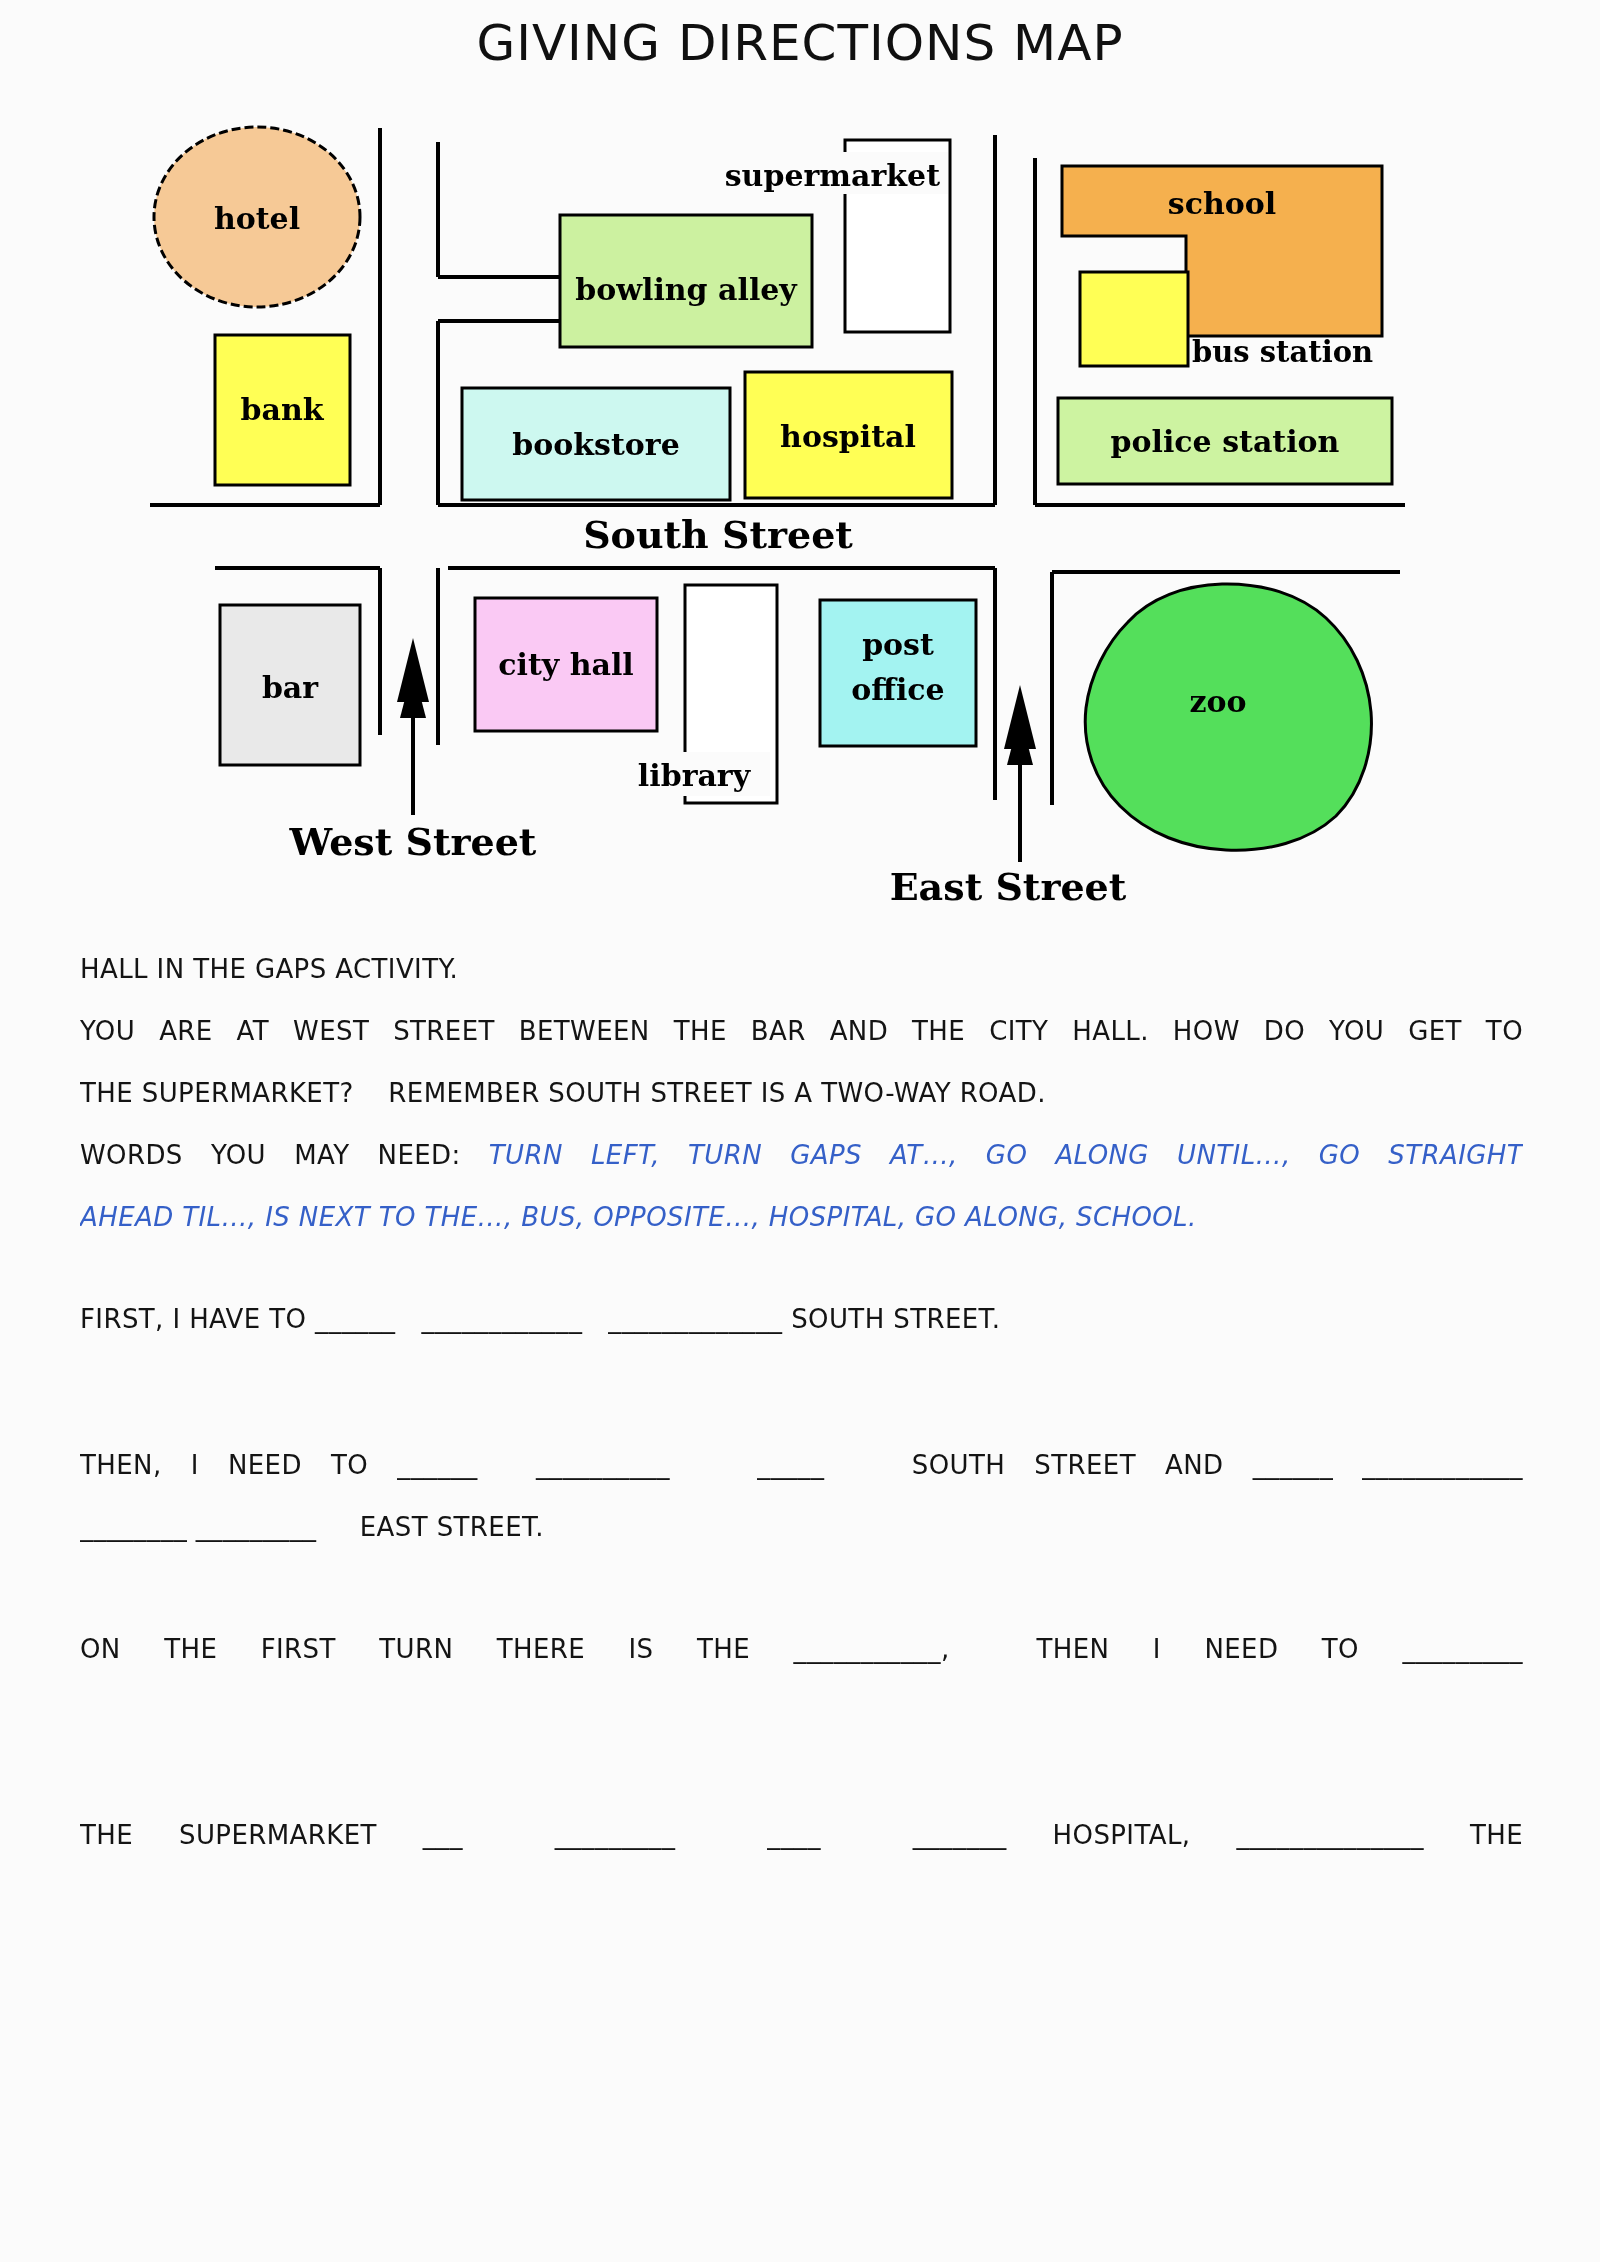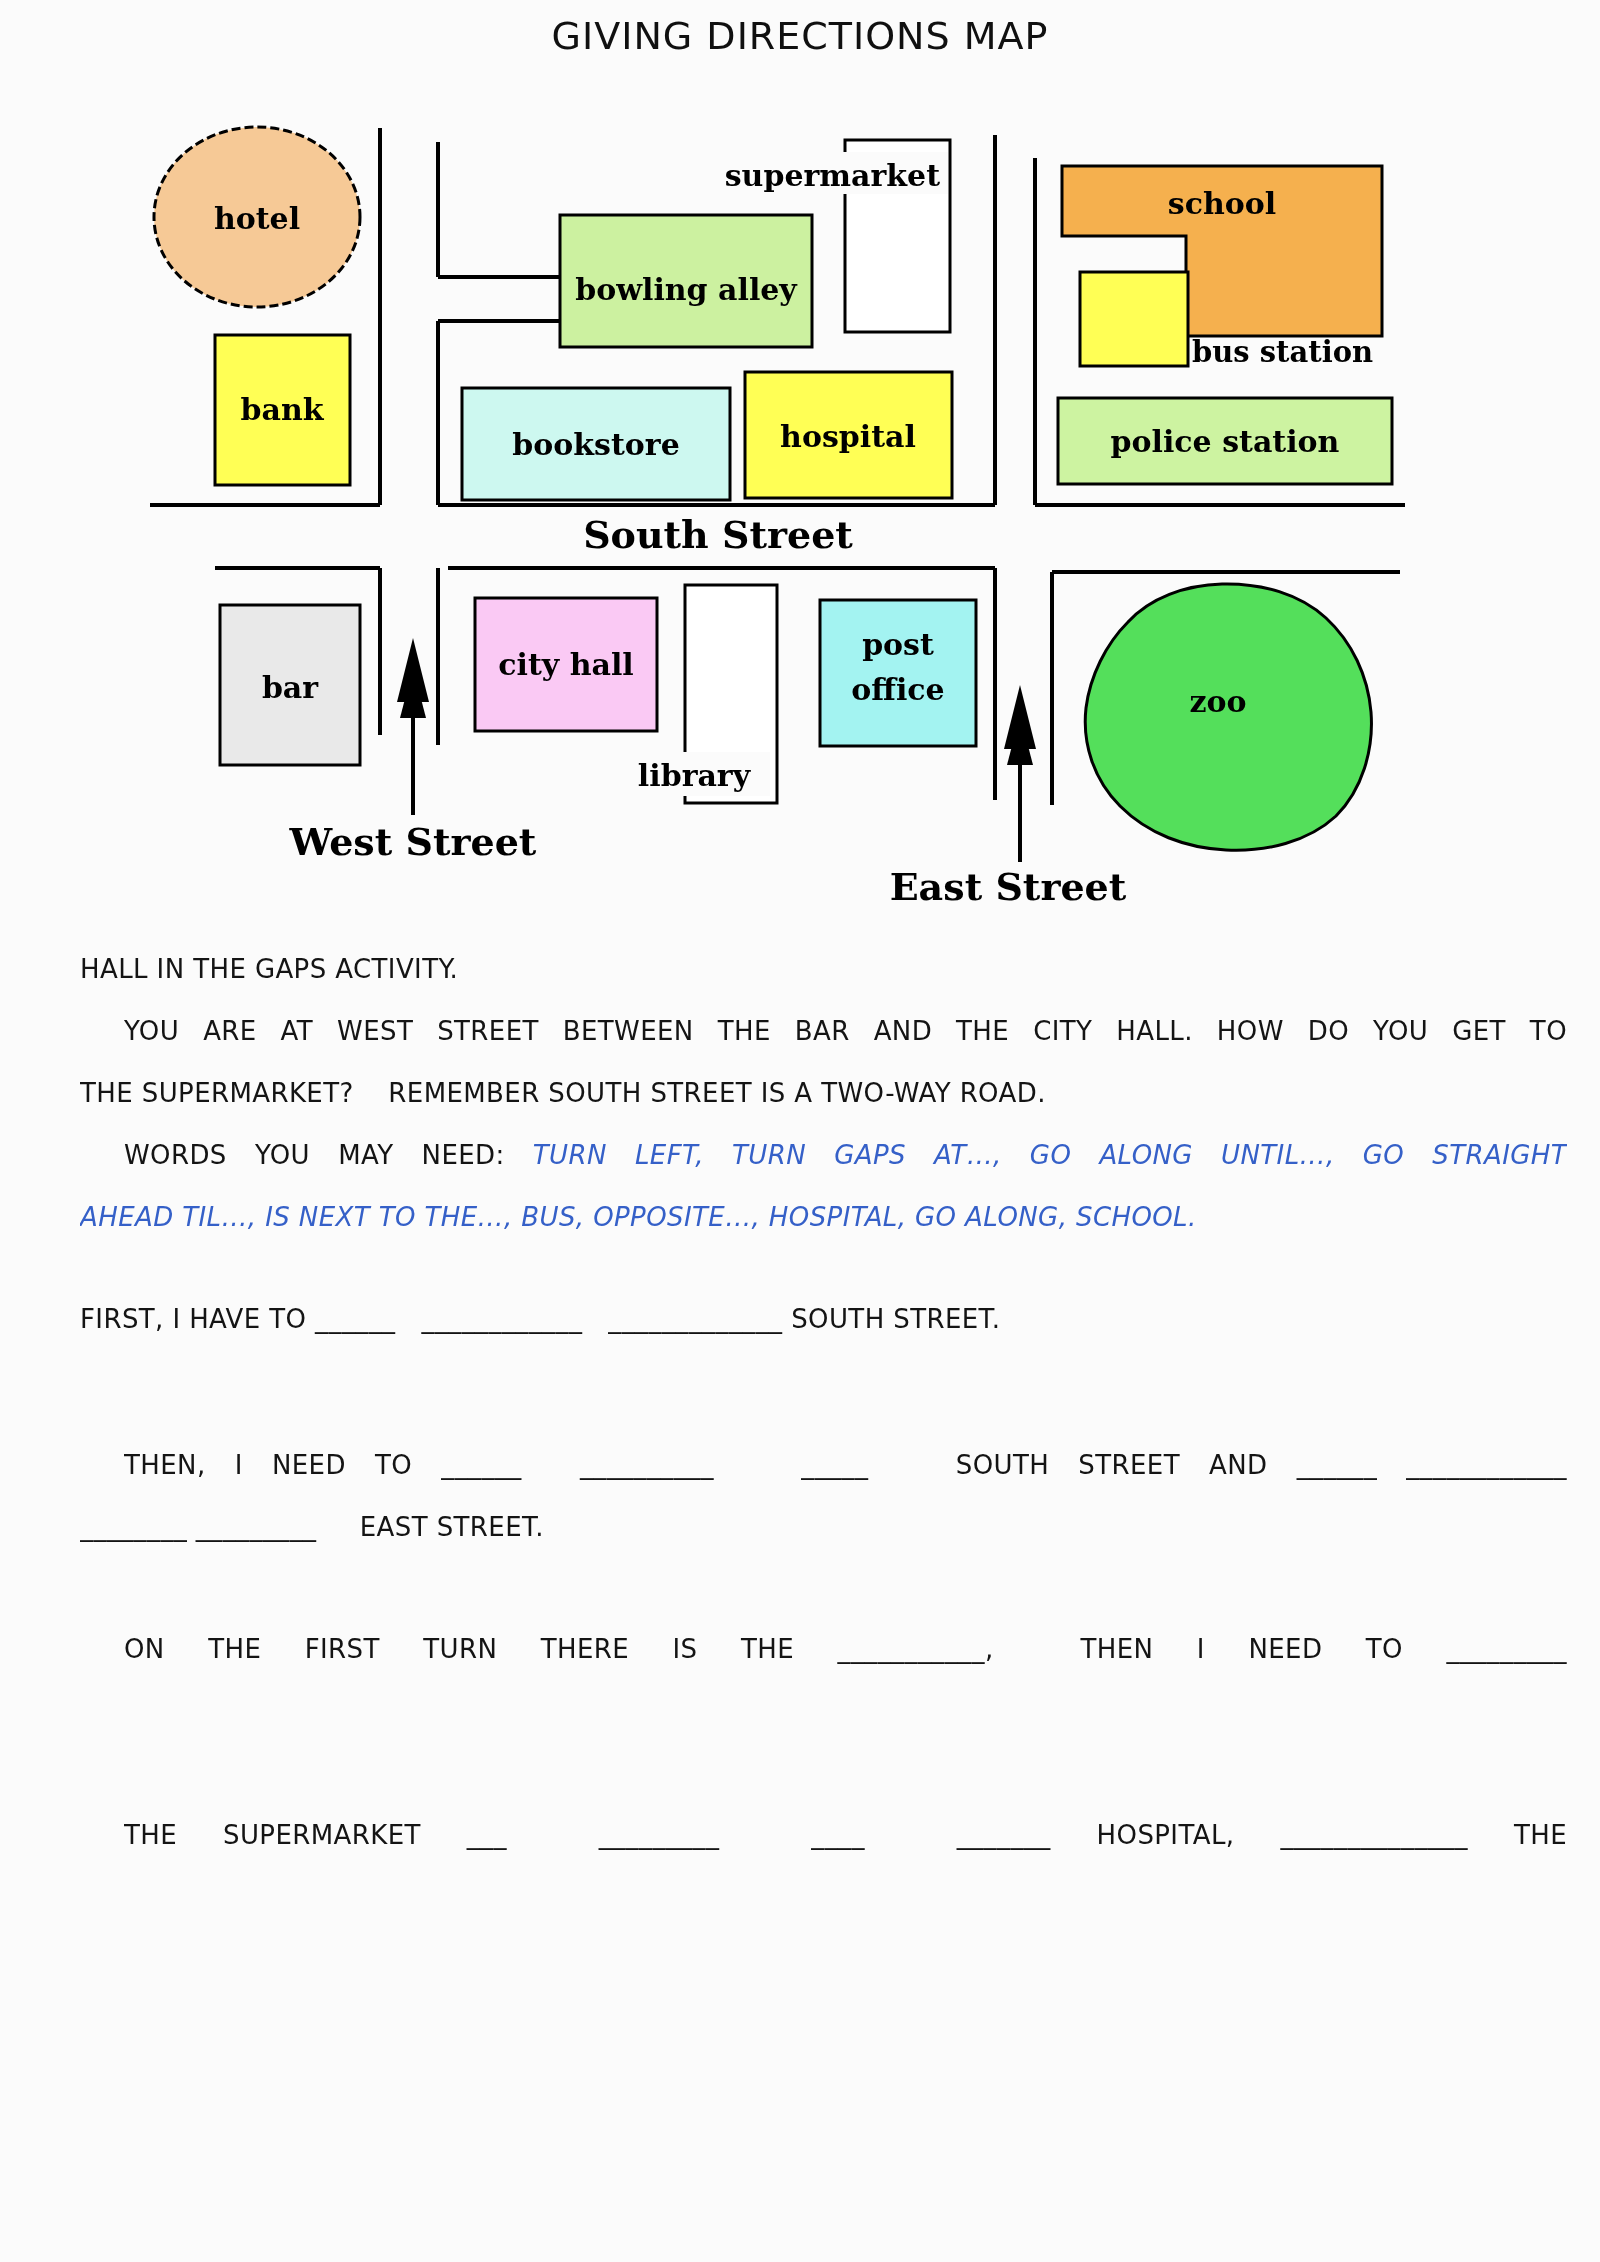--- a/index.html
+++ b/index.html
@@ -9,21 +9,21 @@
     height:2262px;
     background:#FBFBFB;
     font-family:"DejaVu Sans",sans-serif;
     color:#141414;
     overflow:hidden;
   }
   .doc-title{
     position:absolute;
     top:14px; left:0; width:100%;
     text-align:center;
-    font-size:38px;
+    font-size:50px;
     letter-spacing:1px;
     color:#101010;
   }
   .map-svg{position:absolute; top:0; left:0;}
   .map-svg text{
     font-family:"DejaVu Serif",serif;
     font-weight:bold;
     fill:#000;
   }
   .map-svg .lbl{font-size:30px;}
@@ -35,21 +35,21 @@
     position:absolute;
     left:80px;
     width:1443px;
     height:42px;
     overflow:hidden;
     font-size:26px;
     letter-spacing:0.4px;
     line-height:34px;
     white-space:normal;
   }
-  .just{text-align:justify;margin-left:44px;}
+  .just{text-align:justify;}
   .just::after{content:"";display:inline-block;width:100%;height:0;}
   .blue{color:#3560C8;font-style:italic;}
 </style>
 </head>
 <body>
 
 <div id="page">
 
   <div class="doc-title">GIVING DIRECTIONS MAP</div>
 

